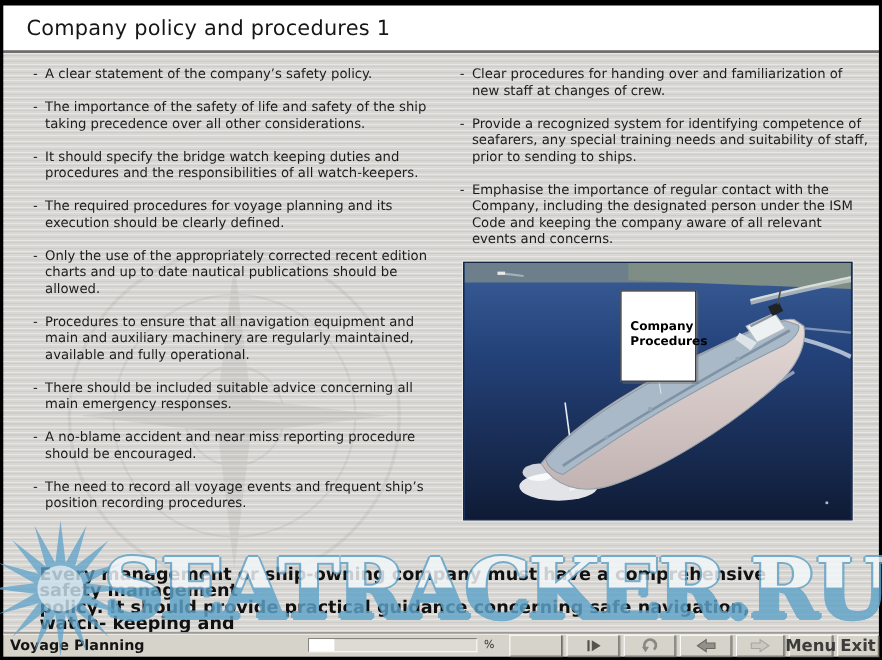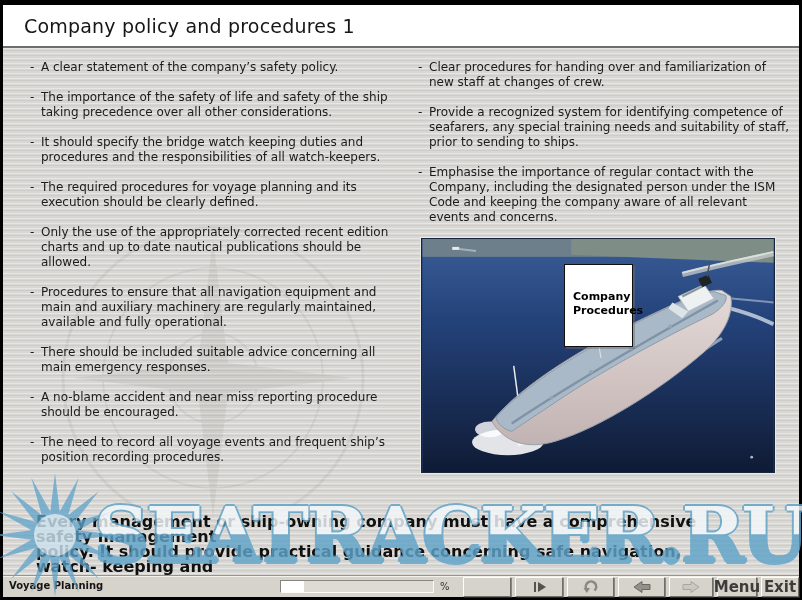--- a/index.html
+++ b/index.html
@@ -52,21 +52,21 @@
   .wm-outline { color:transparent;
                 text-shadow:2px 0 0 #5fa3c9, -2px 0 0 #5fa3c9, 0 2px 0 #5fa3c9,
                             0 -2px 0 #5fa3c9, 1px 1px 0 #5fa3c9, -1px -1px 0 #5fa3c9; }
   .wm-white { color:rgba(252,253,254,0.95); clip-path:inset(0 0 52% 0); }
   .wm-blue  { color:#5fa3c9; clip-path:inset(48% 0 0 0); }
 
   
   .statusbar { position:absolute; left:3px; top:575px; width:796px; height:22px;
                background:#d6d3cb; border-top:1px solid #96948f;
                box-shadow:inset 0 1px 0 #f3f1eb; z-index:3; }
-  .module-label { position:absolute; left:6px; top:4px; font-size:10px; font-weight:bold; color:#141414; }
+  .module-label { position:absolute; left:6px; top:4px; font-size:13px; font-weight:bold; color:#141414; }
   .progress-track { position:absolute; left:277px; top:4px; width:154px; height:13px;
                     background:#dedbd4;
                     border:1px solid; border-color:#87857f #fbfaf6 #fbfaf6 #87857f; }
   .progress-fill { height:100%; background:#ffffff; }
   .pct { position:absolute; left:437px; top:5px; font-size:10px; color:#333; }
   .sb-btn { position:absolute; top:1px; height:20px; background:#d6d3cb;
             border:1px solid; border-color:#fdfdfa #6f6e69 #6f6e69 #fdfdfa;
             box-shadow:1px 1px 0 rgba(70,70,66,0.55);
             display:flex; align-items:center; justify-content:center;
             font-size:15px; font-weight:bold; color:#3c3c3a; cursor:pointer; }

